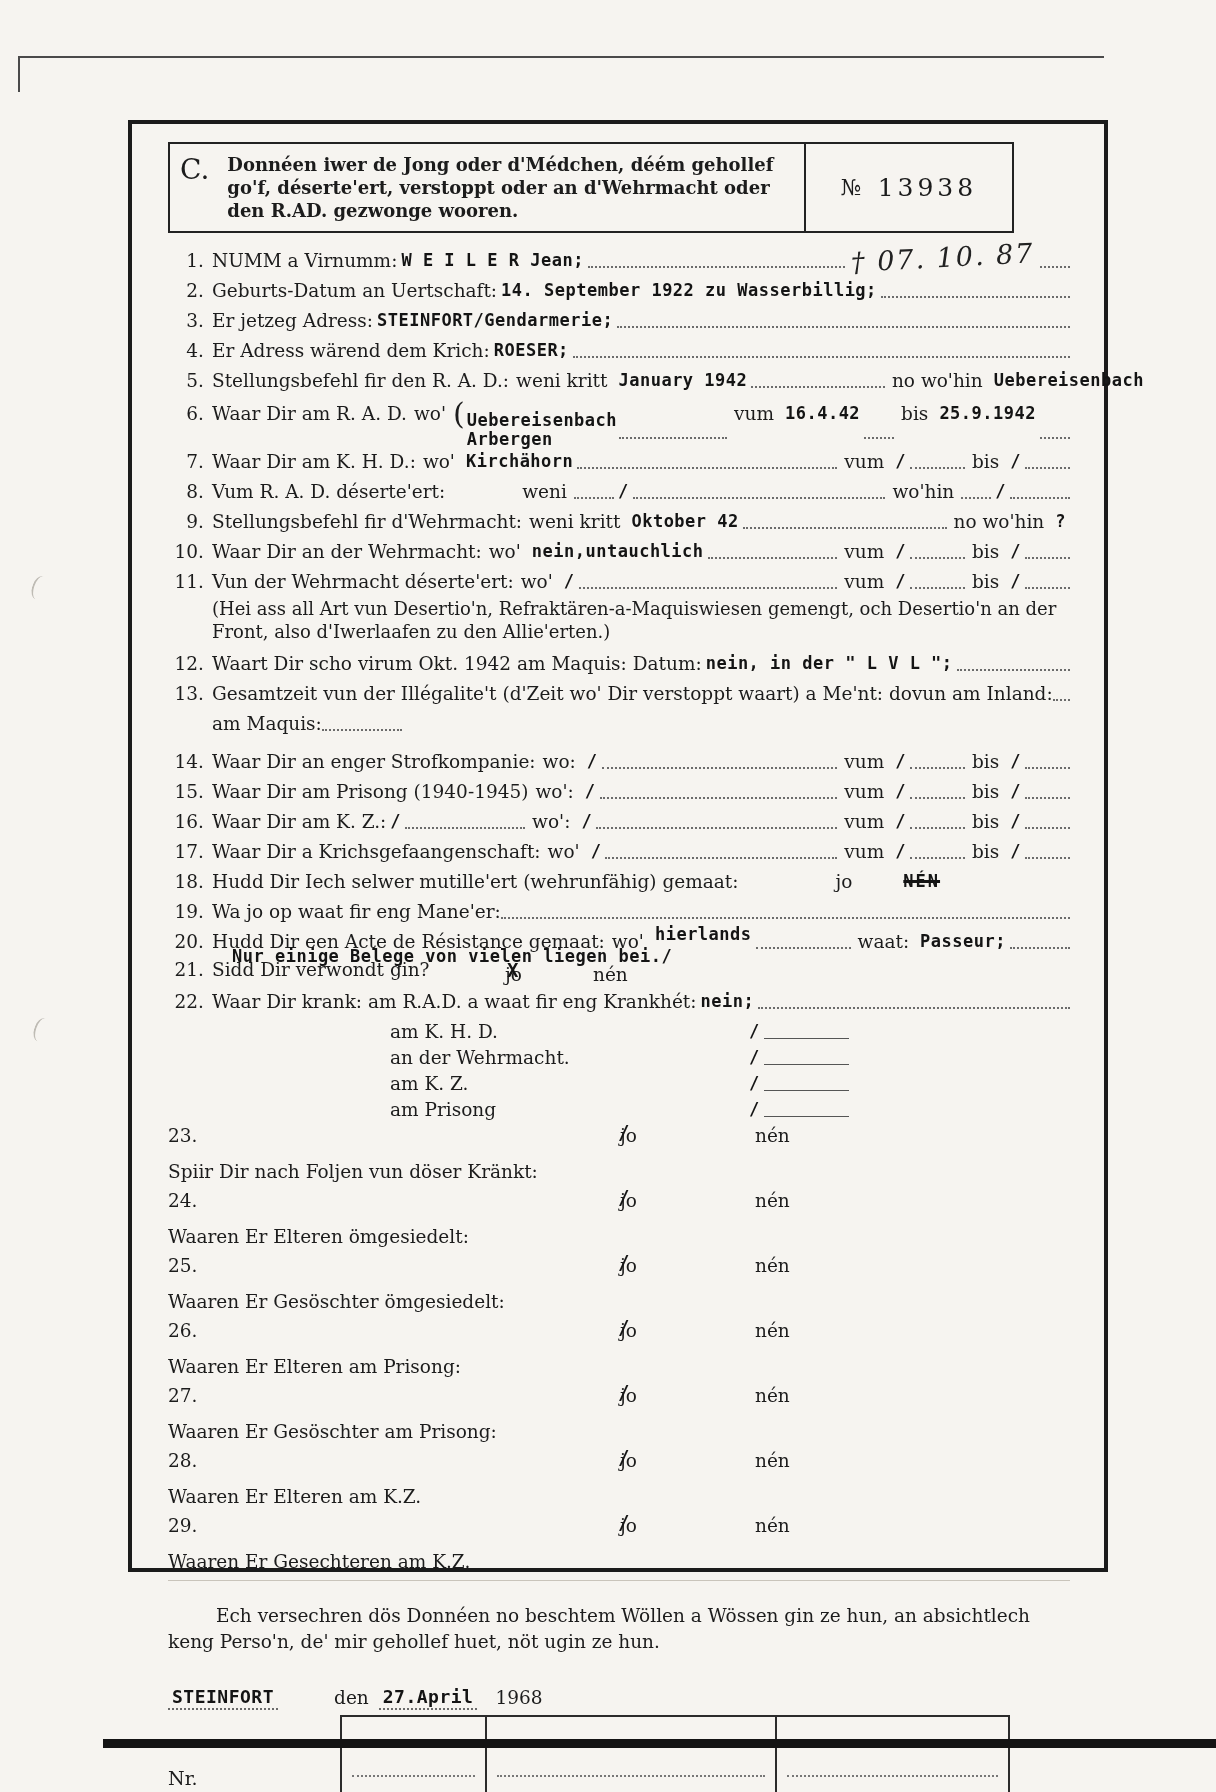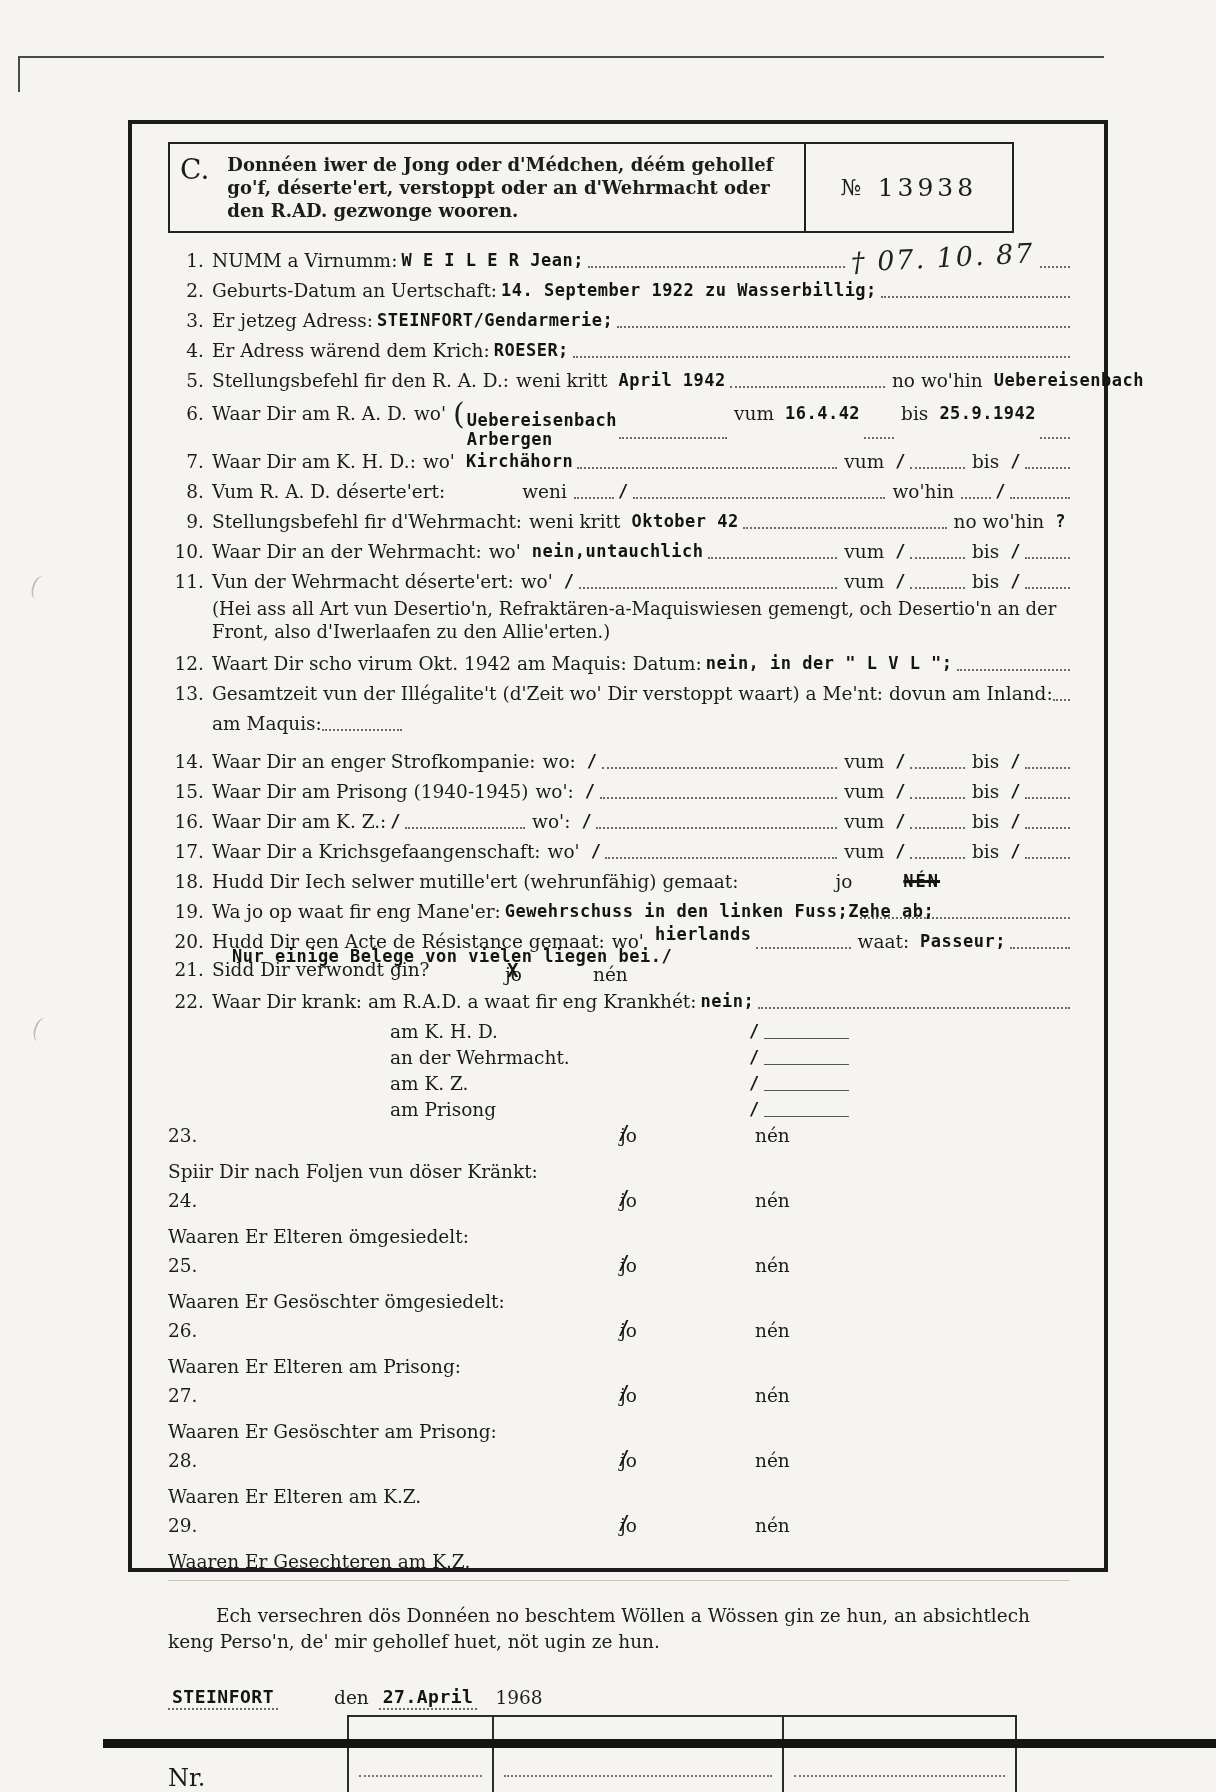--- a/index.html
+++ b/index.html
@@ -85,21 +85,21 @@
   .placedate{display:flex;align-items:baseline;margin-top:32px;font-size:18.5px;}
   .placedate .typed{font-size:18px;}
   .u{border-bottom:2px dotted #6b6b6b;padding-bottom:1px;}
   .placedate .den{margin:0 10px 0 56px;}
   .placedate .year{margin-left:18px;}
   .sigblock{position:relative;height:96px;margin-top:6px;}
   .sigline{position:absolute;left:552px;top:48px;width:316px;border-bottom:2px dashed #3c3c3c;}
   .signame{position:absolute;left:642px;top:56px;font-size:18px;}
   .sigsvg{position:absolute;left:656px;top:-30px;}
   .nr-row{display:flex;margin-top:4px;}
-  .nrlab{font-size:24px;align-self:center;margin-top:26px;}
+  .nrlab{font-size:19px;align-self:center;margin-top:26px;}
   .nr-table{
     margin-left:142px;width:670px;border:2px solid #2b2b2b;box-sizing:border-box;
     display:grid;grid-template-columns:145px 290px 1fr;
   }
   .cell{border-right:2px solid #2b2b2b;padding:2px 10px 6px 10px;}
   .cell:last-child{border-right:none;}
   .drow{height:27px;border-bottom:2px dotted #777;}
 </style>
 </head>
 <body>
@@ -155,21 +155,21 @@
           <span class="q">Er Adress wärend dem Krich:</span>
           <span class="typed">ROESER;</span>
           <span class="fill"></span>
         </span>
       </div>
       <div class="item t-befehl">
         <span class="num">5.</span>
         <span class="body">
           <span class="q">Stellungsbefehl fir den R. A. D.:</span>
           <span class="lab">weni kritt</span>
-          <span class="typed">April 1942</span>
+          <span class="typed">January 1942</span>
           <span class="fill"></span>
           <span class="lab">no wo'hin</span>
           <span class="typed ov">Uebereisenbach</span>
         </span>
       </div>
       <div class="item t-rad">
         <span class="num">6.</span>
         <span class="body">
           <span class="q">Waar Dir am R. A. D.</span>
           <span class="lab">wo'</span>
@@ -349,21 +349,20 @@
           <span class="fill gap" style="flex: 0 0 90px;"></span>
           <span class="lab">jo</span>
           <span class="fill gap" style="flex: 0 0 40px;"></span>
           <span class="typed struck">NÉN</span>
         </span>
       </div>
       <div class="item t-qa">
         <span class="num">19.</span>
         <span class="body">
           <span class="q">Wa jo op waat fir eng Mane'er:</span>
-          <span class="typed ov">Gewehrschuss in den linken Fuss;Zehe ab;</span>
           <span class="fill"></span>
         </span>
       </div>
       <div class="item t-acte">
         <span class="num">20.</span>
         <span class="body">
           <span class="q">Hudd Dir een Acte de Résistance gemaat:</span>
           <span class="lab">wo'</span>
           <span class="typed raised">hierlands</span>
           <span class="fill"></span>

